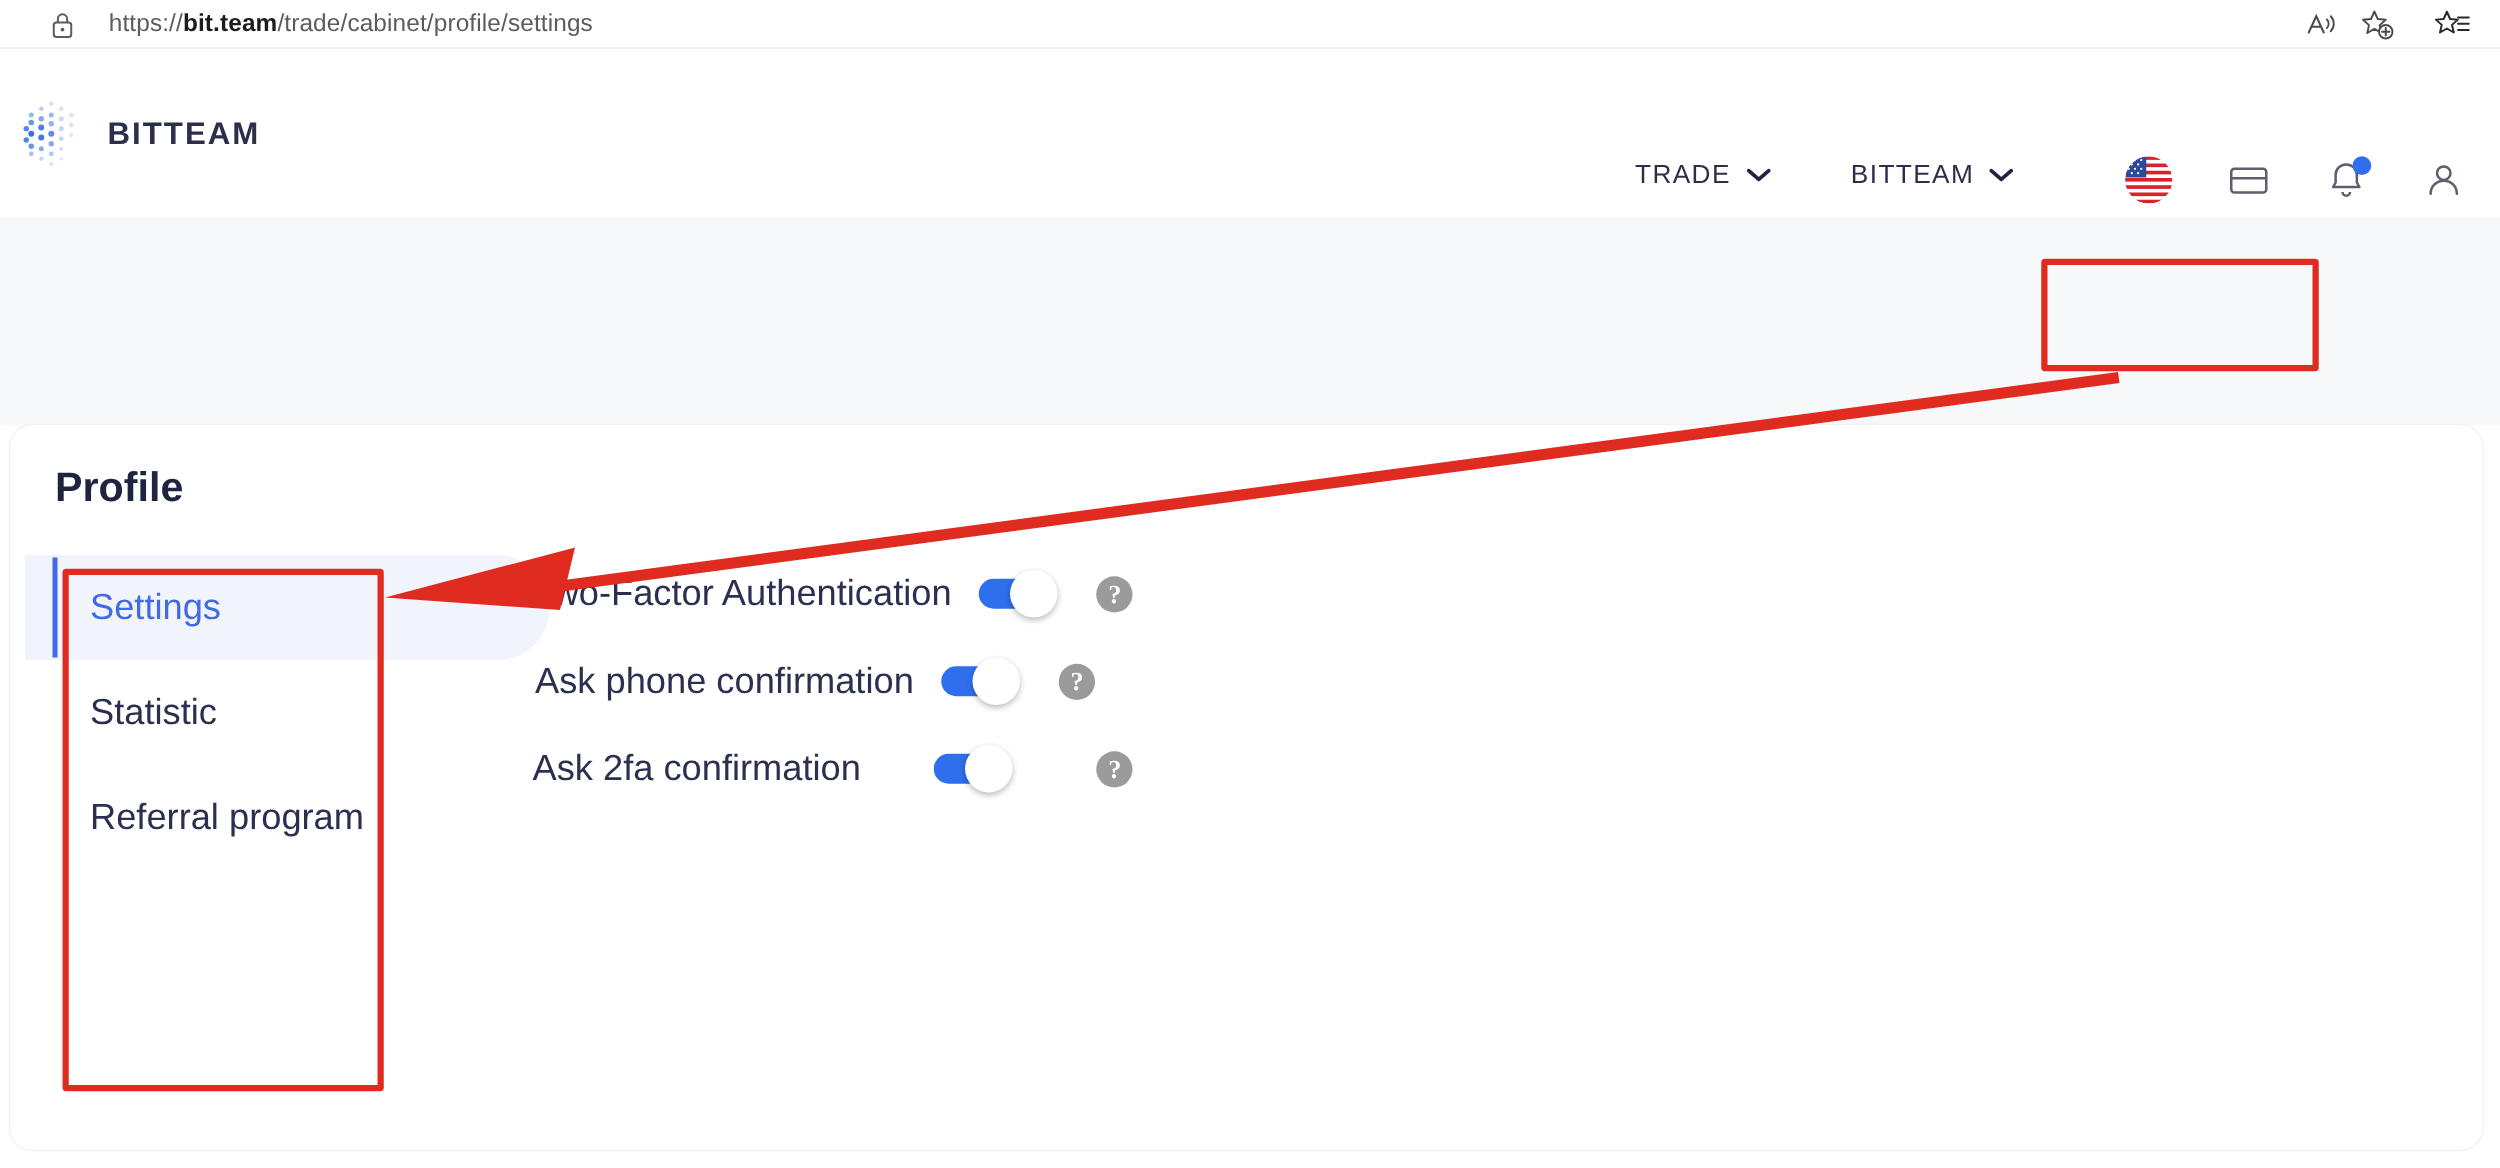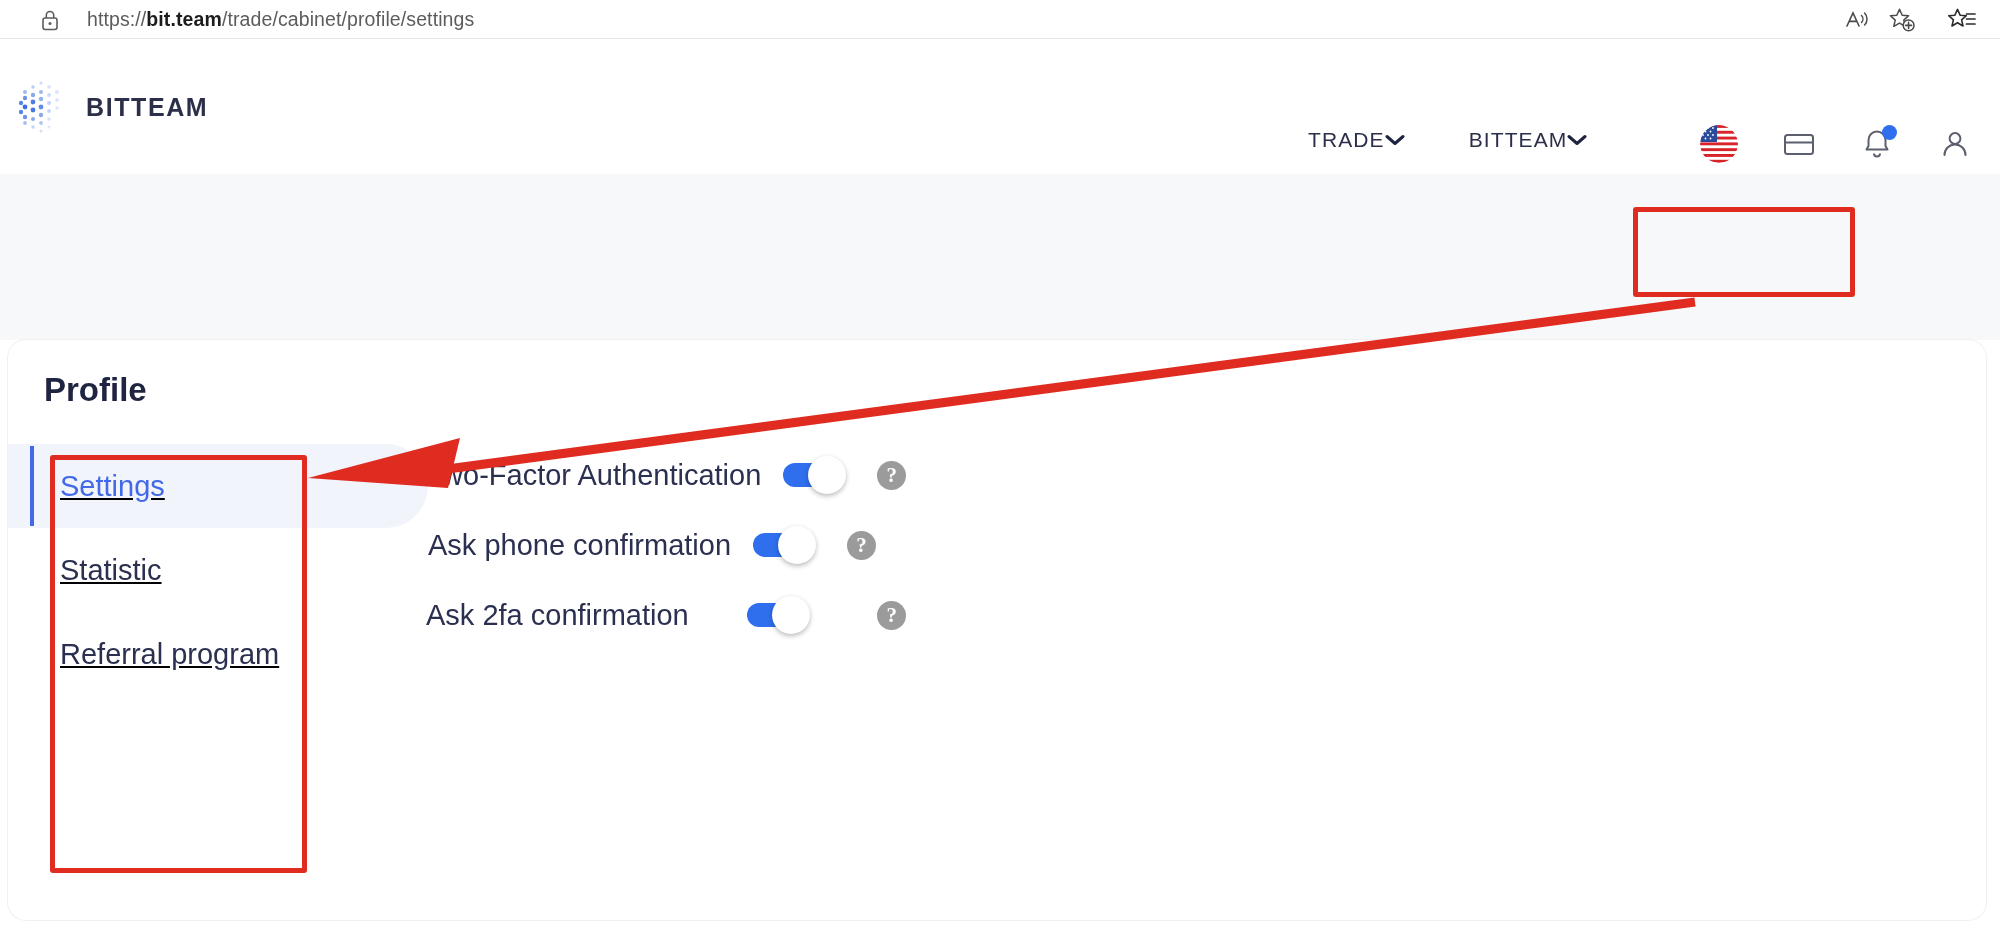--- a/index.html
+++ b/index.html
@@ -57,21 +57,21 @@
   .logo-mark { width: 54px; height: 58px; display:block; }
   .logo-text {
     font-size: 25px; font-weight: 700; color: #2b2f4a;
     letter-spacing: 1.6px;
   }
   .nav-main {
     position: absolute; left: 1308px; top: 89px;
     display: flex; align-items: center; gap: 64px;
   }
   .nav-item {
-    display: flex; align-items: center; gap: 0;
+    display: flex; align-items: center; gap: 12px;
     font-size: 21px; font-weight: 500; color: #2b2f4a;
     letter-spacing: 1.1px; cursor: pointer;
   }
   .chev { width: 20px; height: 12px; display:block; }
   .header-icons {
     position: absolute; right: 28px; top: 86px;
     display: flex; align-items: center; gap: 44px;
   }
   .flag-icon { width: 38px; height: 38px; border-radius: 50%; overflow: hidden; display:block; }
   .hicon { width: 34px; height: 34px; display: block; cursor: pointer; position: relative; }
@@ -120,21 +120,21 @@
     background: #ffffff;
     border-radius: 18px;
     box-shadow: 0 0 0 1px #f0f0f2;
   }
   .card-title {
     position: absolute; left: 36px; top: 31px;
     font-size: 33px; font-weight: 700; color: #1f2440;
   }
 
   .sidebar {
-    position: absolute; left: 0; top: 104px; width: 420px; text-decoration: underline;
+    position: absolute; left: 12px; top: 104px; width: 420px;
   }
   .side-item {
     position: relative;
     height: 84px;
     display: flex; align-items: center;
     padding-left: 52px;
     font-size: 29px; color: #2b3050;
     cursor: pointer;
   }
   .side-item.active {

